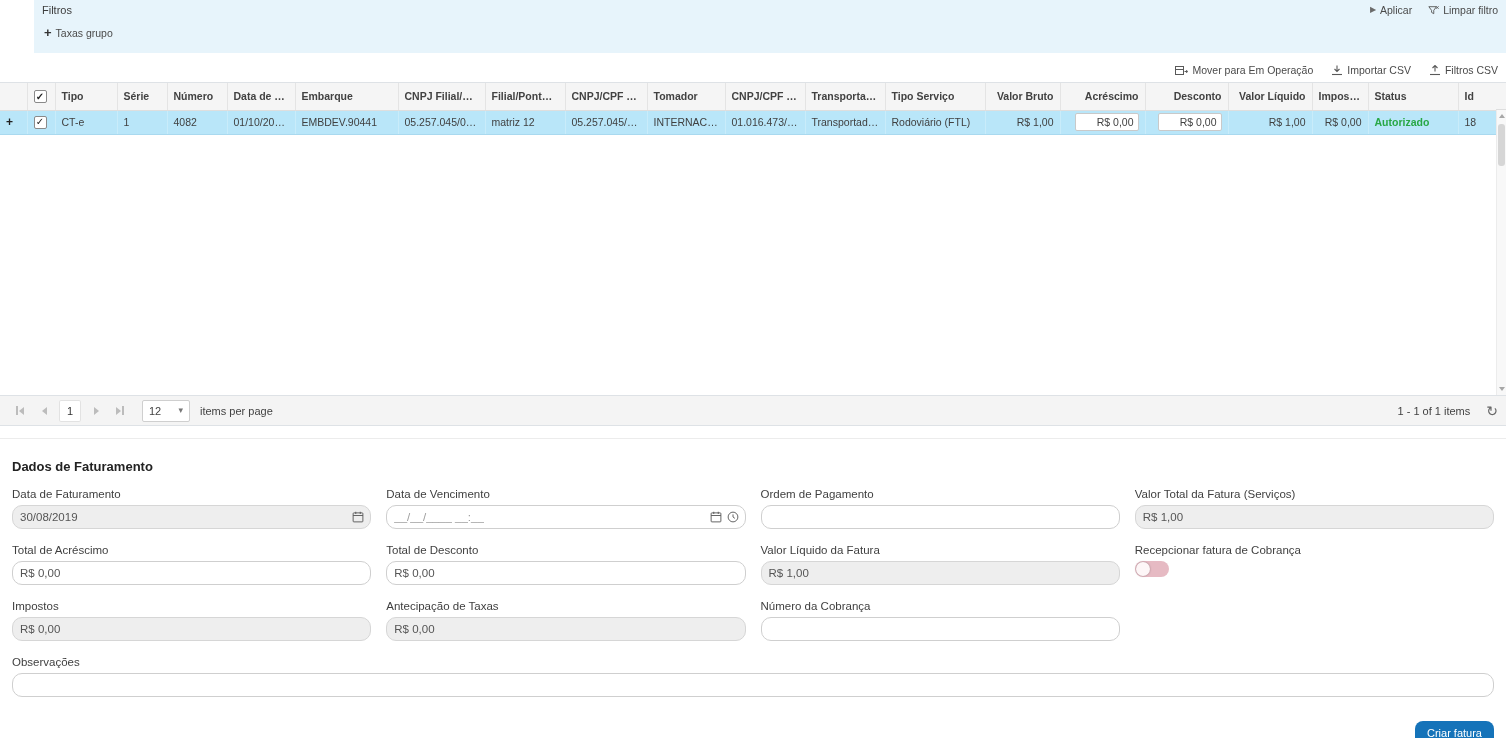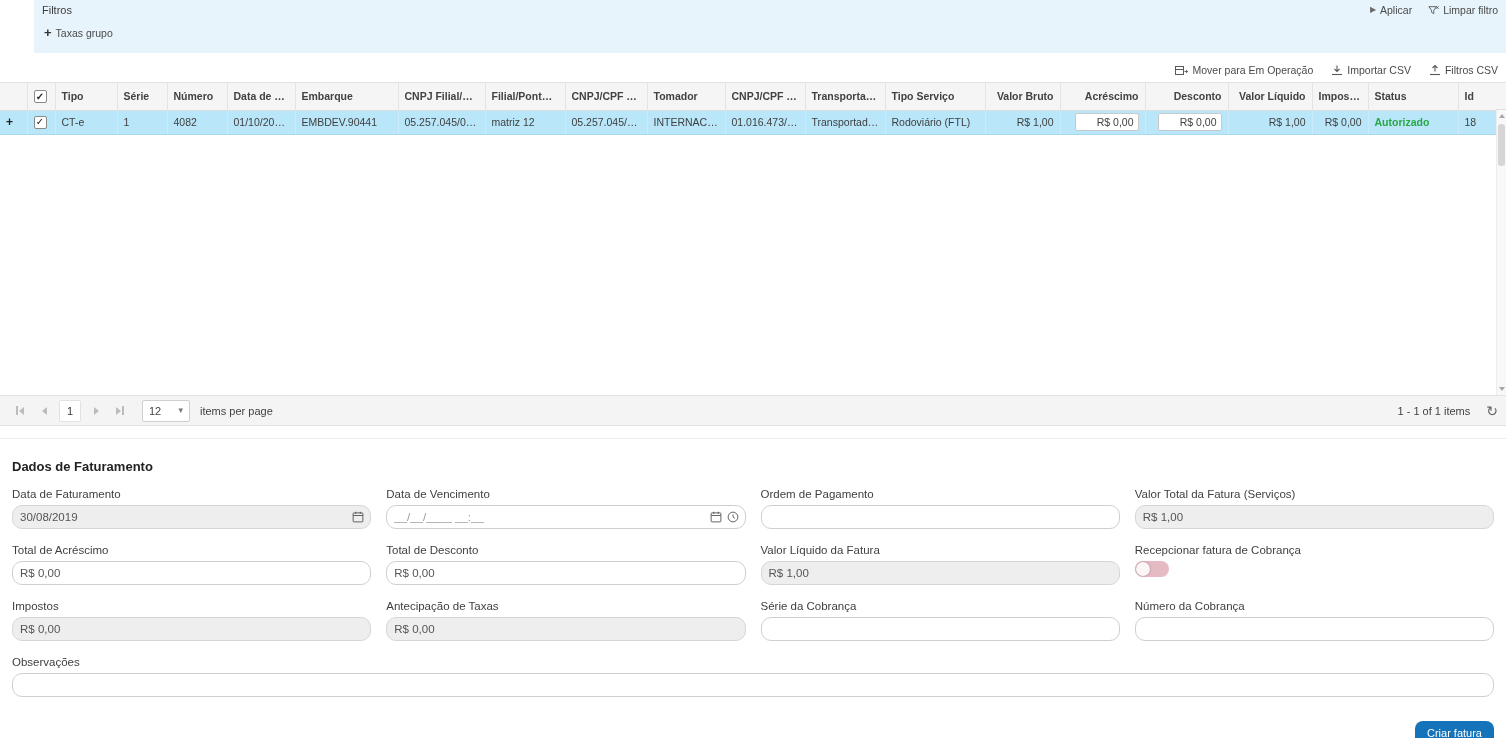--- a/index.html
+++ b/index.html
@@ -386,26 +386,20 @@
         </div>
       </div>
 
       <div class="field">
         <label>Antecipação de Taxas</label>
         <div class="input-wrap">
           <input class="tb ro" readonly="" value="R$ 0,00" style="">
         </div>
       </div>
 
-      <div class="field">
-        <label>Série da Cobrança</label>
-        <div class="input-wrap">
-          <input class="tb" value="" style="">
-        </div>
-      </div>
 
       <div class="field">
         <label>Número da Cobrança</label>
         <div class="input-wrap">
           <input class="tb" value="" style="">
         </div>
       </div>
 
       <div class="field span4">
         <label>Observações</label>

